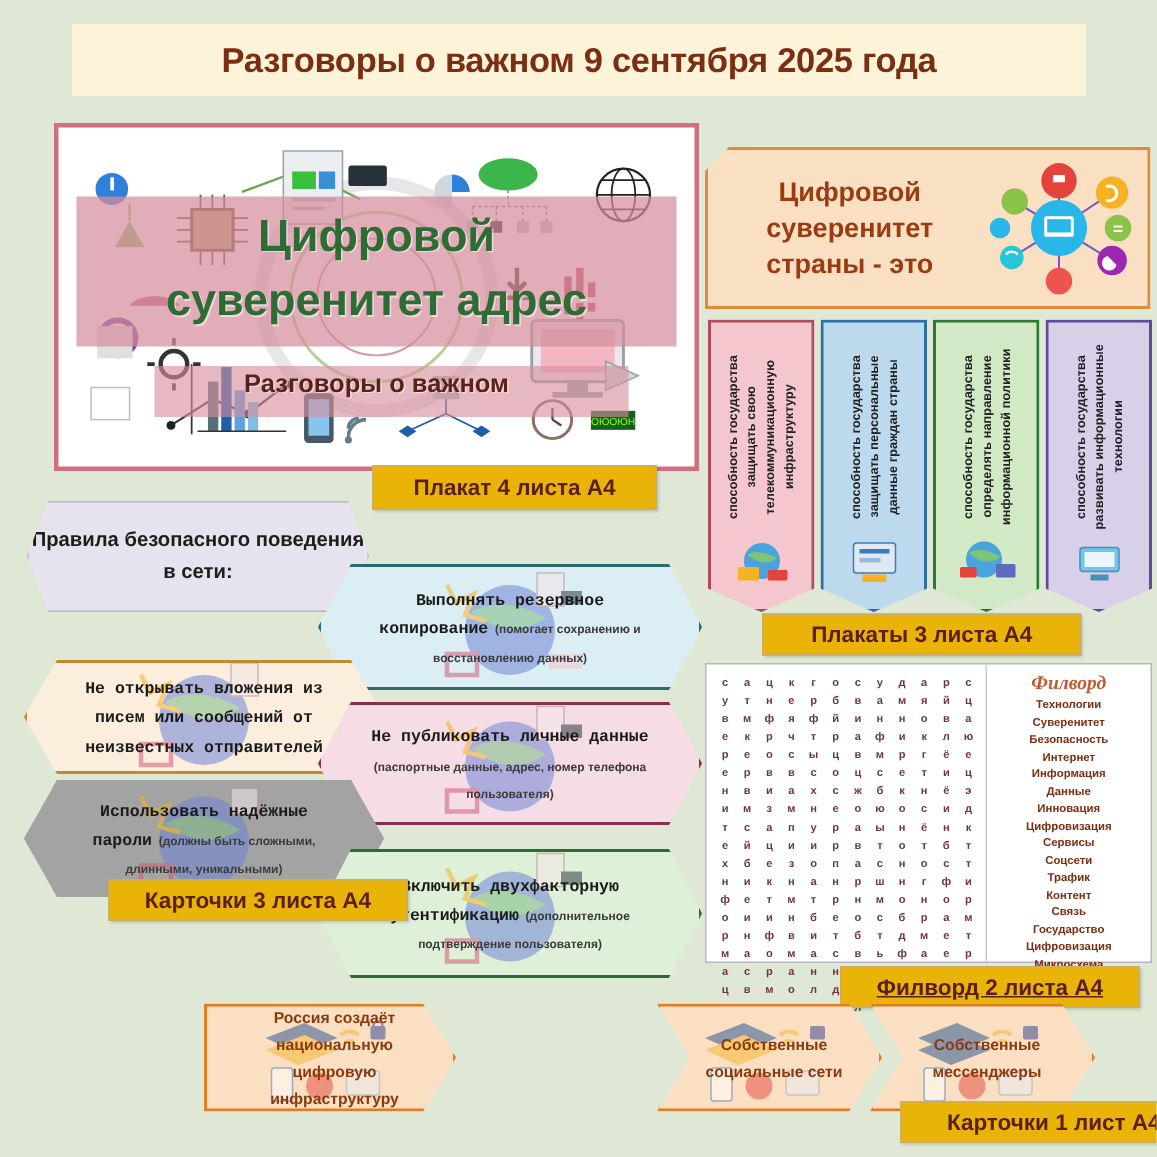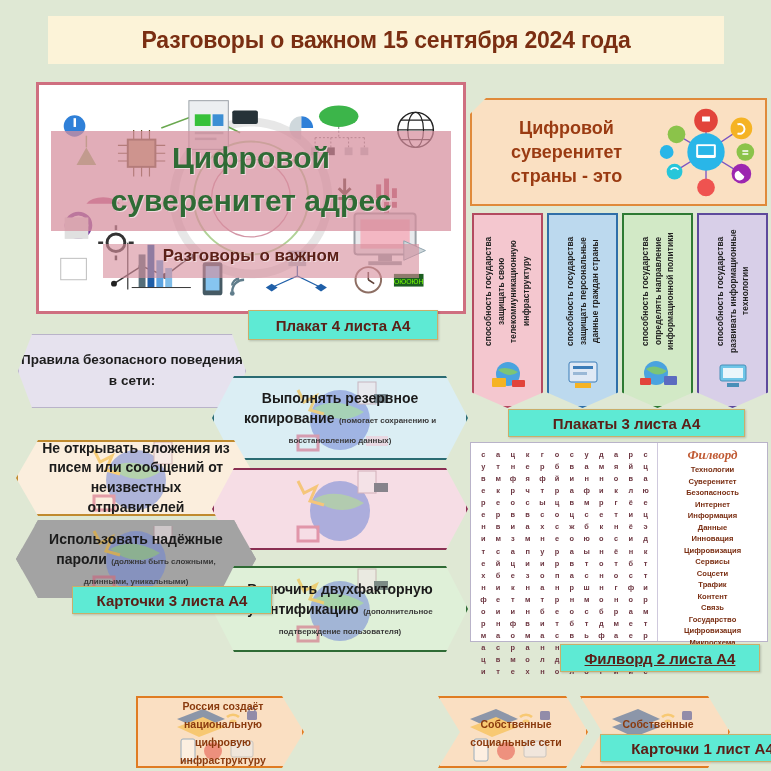--- a/index.html
+++ b/index.html
@@ -47,28 +47,28 @@
   .poster-sub {
     position: absolute; left: 0; right: 0; top: 157px;
     text-align: center; font-size: 17px; font-weight: bold;
     color: #5b2018; text-shadow: 1px 1px 0 rgba(255,255,255,.5);
   }
   .deco { position: absolute; }
 
   
   .caption {
     position: absolute;
-    background: #5eead4; border: 1px solid #c9ae6a;
+    background: #eab308; border: 1px solid #c9ae6a;
     color: #5b2018; font-weight: bold;
     display: flex; align-items: center; justify-content: center;
     box-shadow: 1px 1px 2px rgba(0,0,0,.18);
     white-space: nowrap;
   }
   .cap-poster4 { left: 248px; top: 310px; width: 190px; height: 30px; font-size: 15px; }
-  .cap-poster3 { left: 508px; top: 409px; width: 237px; height: 28px; font-size: 15px; }
+  .cap-poster3 { left: 508px; top: 409px; width: 213px; height: 28px; font-size: 15px; }
   .cap-cards3  { left: 72px;  top: 586px; width: 200px; height: 28px; font-size: 15px; }
   .cap-filword { left: 560px; top: 644px; width: 200px; height: 28px; font-size: 15px; text-decoration: underline; }
   .cap-cards1  { left: 560px; top: 734px; width: 205px; height: 28px; font-size: 15px; margin-left: 40px; }
 
   
   .sov-head {
     position: absolute; left: 470px; top: 98px; width: 297px; height: 108px;
     background: #fae0c2; border: 2px solid #e08a3a;
     clip-path: polygon(16px 0, 100% 0, 100% 100%, 0 100%, 0 16px);
     display: flex; align-items: center;
@@ -117,21 +117,21 @@
     position: absolute;
     clip-path: polygon(22px 0, calc(100% - 22px) 0, 100% 50%, calc(100% - 22px) 100%, 22px 100%, 0 50%);
     display: flex; align-items: center; justify-content: center;
     text-align: center; overflow: hidden;
   }
   .hexcard .hx-in { position: relative; z-index: 2; padding: 0 24px; }
   .hexcard .hx-bg {
     position: absolute; left: 50%; top: 50%; transform: translate(-50%,-50%);
     width: 132px; height: 88px; opacity: .55; z-index: 1;
   }
-  .hx-main { font-size: 14px; font-weight: bold; color: #1b1b1b; line-height: 1.4; }
+  .hx-main { font-size: 11px; font-weight: bold; color: #1b1b1b; line-height: 1.4; font-family: Liberation Mono, monospace; }
   .hx-note { font-size: 8px; font-weight: bold; color: #3a3a3a; line-height: 1.35; }
 
   .h-backup   { left: 212px; top: 376px; width: 256px; height: 84px; background: #dbeef4; border: 2px solid #2a6b72; }
   .h-attach   { left: 16px;  top: 440px; width: 240px; height: 76px; background: #fbeedd; border: 2px solid #c08a2e; }
   .h-personal { left: 212px; top: 468px; width: 256px; height: 82px; background: #f6dde5; border: 2px solid #8a2f52; }
   .h-pass     { left: 16px;  top: 520px; width: 240px; height: 78px; background: #a3a3a3; border: 6px solid #a3a3a3; }
   .h-2fa      { left: 212px; top: 566px; width: 256px; height: 86px; background: #dff0d8; border: 2px solid #2f6b35; }
 
   
   .filword {
@@ -150,21 +150,21 @@
     flex: 1; border-left: 1px solid #cfc9dd; padding: 4px 3px 0 3px;
     text-align: center;
   }
   .fw-words .fw-h {
     font-size: 13px; font-weight: bold; color: #c05a33;
     font-style: italic; font-family: "Liberation Serif", serif; margin-bottom: 1px;
   }
   .fw-words .fw-w { font-size: 7.6px; font-weight: bold; color: #7a2e12; line-height: 1.52; }
 
   
-  .arrows { position: absolute; left: 136px; top: 696px; width: 540px; height: 64px; }
+  .arrows { position: absolute; left: 136px; top: 669px; width: 540px; height: 64px; }
   .arrow {
     position: absolute; top: 0; height: 72px;
     background: #fadfc2; border: 2px solid #e07c22;
     clip-path: polygon(0 0, calc(100% - 22px) 0, 100% 50%, calc(100% - 22px) 100%, 0 100%, 22px 50%);
     display: flex; align-items: center; justify-content: center; overflow: hidden;
   }
   .arrow.first { clip-path: polygon(0 0, calc(100% - 22px) 0, 100% 50%, calc(100% - 22px) 100%, 0 100%); }
   .arrow .a-in { position: relative; z-index: 2; text-align: center; padding: 0 18px 0 24px; }
   .a-txt { font-size: 10.5px; font-weight: bold; color: #8a3a0e; line-height: 1.4; }
   .arrow .a-bg { position: absolute; left: 50%; top: 52%; transform: translate(-50%,-50%); width: 110px; height: 64px; opacity: .5; z-index: 1; }
@@ -172,21 +172,21 @@
   .ar2 { left: 160px; width: 150px; }
   .ar3 { left: 302px; width: 150px; }
   .ar4 { left: 444px; width: 150px; }
 </style>
 </head>
 <body>
 
 <div class="stage">
 
   <div class="header-band">
-    <div class="title">Разговоры о важном 15 сентября 2024 года</div>
+    <div class="title">Разговоры о важном 9 сентября 2025 года</div>
   </div>
 
   <div class="poster">
     <div class="poster-inner">
       <svg class="deco" style="left:0;top:0;width:100%;height:100%" viewBox="0 0 422 224" preserveAspectRatio="none">
         <circle cx="211" cy="112" r="78" fill="none" stroke="#cfcfcf" stroke-width="9" opacity=".5"></circle>
         <circle cx="211" cy="112" r="58" fill="none" stroke="#8fbf6a" stroke-width="2" opacity=".7"></circle>
         <circle cx="211" cy="112" r="40" fill="none" stroke="#c06a80" stroke-width="1.3" opacity=".7"></circle>
         <path d="M120 40 L160 25 L200 45" fill="none" stroke="#6aa84f" stroke-width="1.6"></path>
 
@@ -412,20 +412,24 @@
 
   <div class="hexcard h-personal">
     <svg class="hx-bg" viewBox="0 0 132 88">
       <circle cx="66" cy="46" r="30" fill="#6f86d6"></circle>
       <path d="M40 34 q22 -12 50 4 q-24 16 -50 -4z" fill="#7cc576" opacity=".85"></path>
       <path d="M24 16 l6 12 l12 -6 l-6 14 l14 4" stroke="#f5b324" stroke-width="3" fill="none"></path>
       <rect x="84" y="6" width="18" height="22" fill="#f2e5e9" stroke="#b58a95"></rect>
       <rect x="100" y="18" width="14" height="9" fill="#2b3a42"></rect>
       <rect x="24" y="62" width="20" height="14" fill="none" stroke="#d05b79" stroke-width="3"></rect>
     </svg>
+    <div class="hx-in">
+      <span class="hx-main">Не публиковать личные данные</span>
+      <span class="hx-note">(паспортные данные, адрес, номер телефона пользователя)</span>
+    </div>
   </div>
 
   <div class="hexcard h-pass">
     <svg class="hx-bg" viewBox="0 0 132 88">
       <circle cx="66" cy="46" r="30" fill="#6f86d6"></circle>
       <path d="M40 34 q22 -12 50 4 q-24 16 -50 -4z" fill="#7cc576" opacity=".85"></path>
       <path d="M24 16 l6 12 l12 -6 l-6 14 l14 4" stroke="#f5b324" stroke-width="3" fill="none"></path>
       <rect x="84" y="6" width="18" height="22" fill="#f2e5e9" stroke="#b58a95"></rect>
       <rect x="24" y="62" width="20" height="14" fill="none" stroke="#d05b79" stroke-width="3"></rect>
     </svg>

